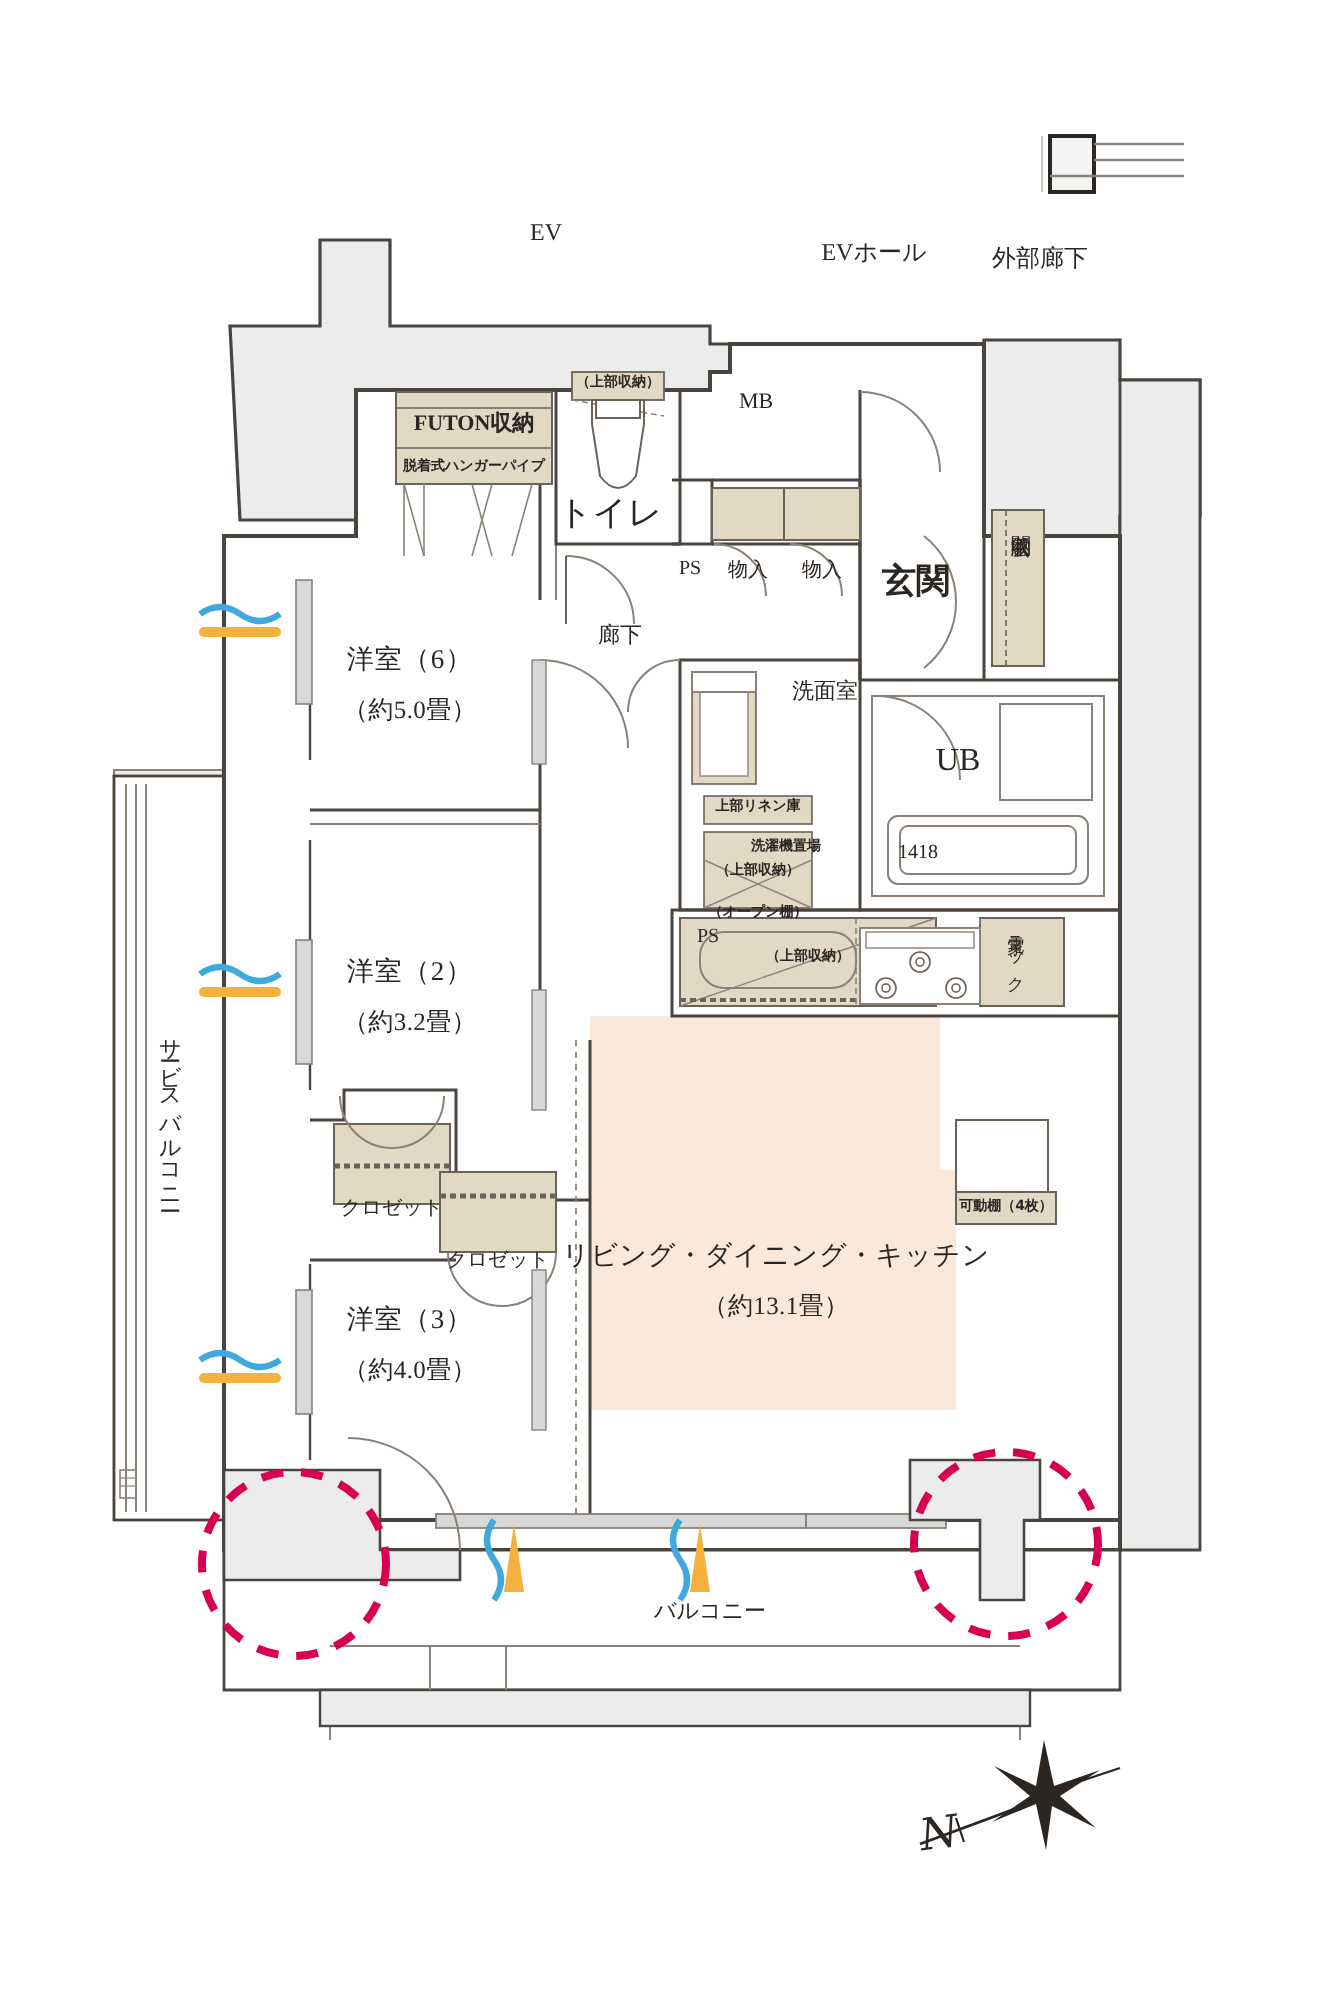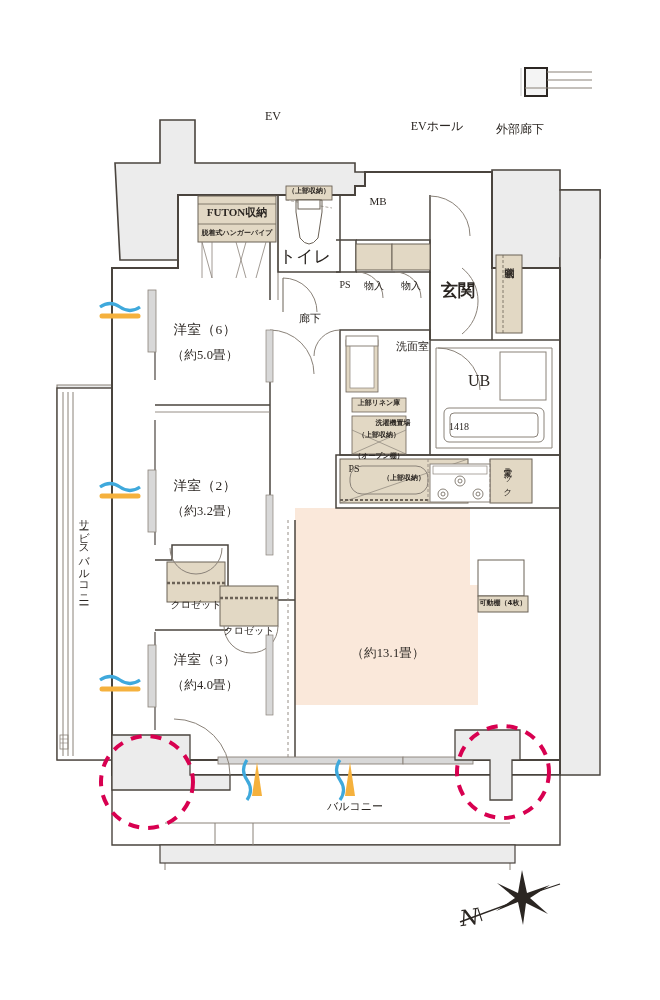--- a/index.html
+++ b/index.html
@@ -268,20 +268,21 @@
 
 <div class="lbl ctr room-name" style="left:205px;top:322px;">洋室（6）</div>
 <div class="lbl ctr room-size" style="left:205px;top:348px;">（約5.0畳）</div>
 
 <div class="lbl ctr room-name" style="left:205px;top:478px;">洋室（2）</div>
 <div class="lbl ctr room-size" style="left:205px;top:504px;">（約3.2畳）</div>
 
 <div class="lbl ctr room-name" style="left:205px;top:652px;">洋室（3）</div>
 <div class="lbl ctr room-size" style="left:205px;top:678px;">（約4.0畳）</div>
 
+<div class="lbl ctr room-name" style="left:388px;top:620px;">リビング・ダイニング・キッチン</div>
 <div class="lbl ctr room-size" style="left:388px;top:646px;">（約13.1畳）</div>
 
 <div class="lbl ctr lg" style="left:305px;top:247px;">トイレ</div>
 <div class="lbl ctr md" style="left:310px;top:312px;">廊下</div>
 <div class="lbl ctr lg" style="left:458px;top:281px;font-weight:bold;">玄関</div>
 <div class="lbl ctr md" style="left:378px;top:195px;text-align:right;">MB</div>
 <div class="lbl ctr md" style="left:404px;top:340px;width:16px;word-break:break-all;line-height:1.22;">洗面室</div>
 <div class="lbl ctr" style="left:479px;top:372px;font-size:16px;">UB</div>
 <div class="lbl ctr sm" style="left:459px;top:392px;">1418</div>
 <div class="lbl ctr md" style="left:355px;top:800px;">バルコニー</div>

